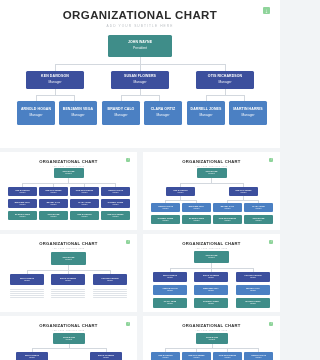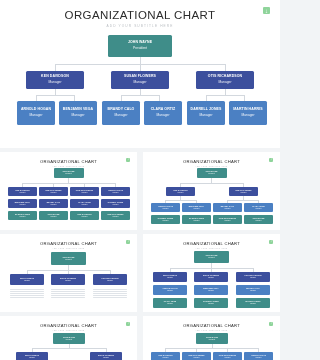--- a/index.html
+++ b/index.html
@@ -16,21 +16,21 @@
 
   .logo{
     position:absolute;background:#8fd49b;border-radius:1px;
   }
   .logo .leaf{
     position:absolute;left:50%;top:50%;transform:translate(-50%,-50%);
     color:#ffffff;line-height:1;
   }
 
   .ttl{
-    text-align:center;font-weight:normal;color:#2b2b2b;
+    text-align:center;font-weight:bold;color:#2b2b2b;
     letter-spacing:.4px;white-space:nowrap;
   }
   .sub{
     text-align:center;color:#b9bdc2;white-space:nowrap;
   }
 
   
   .hero{position:absolute;left:0;top:0;width:280px;height:148px;}
   .hero .ttl{font-size:11.5px;margin-top:9px;}
   .hero .sub{font-size:3.2px;letter-spacing:1.1px;margin-top:3px;}

